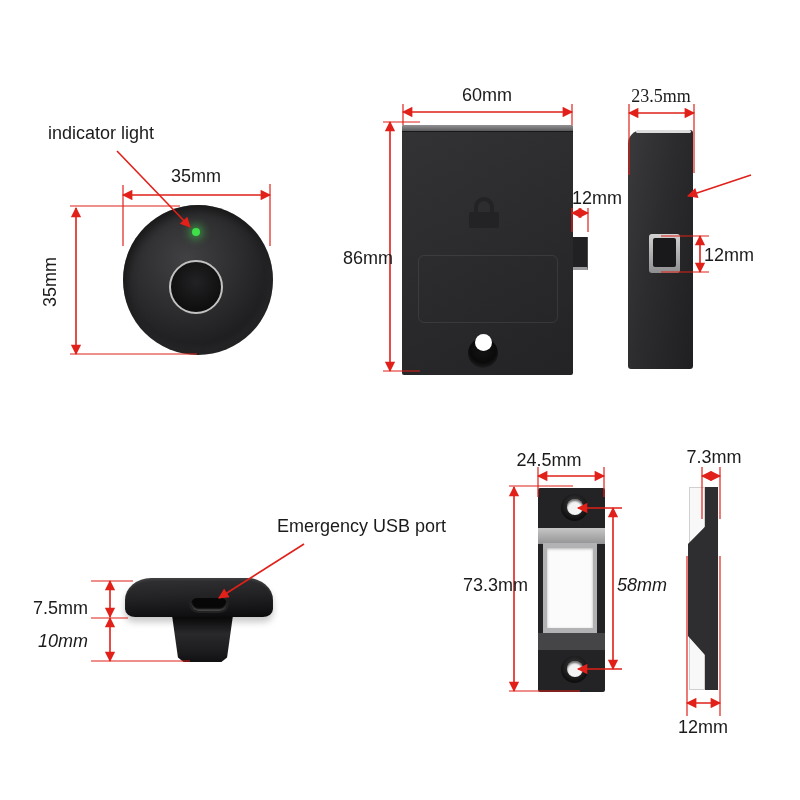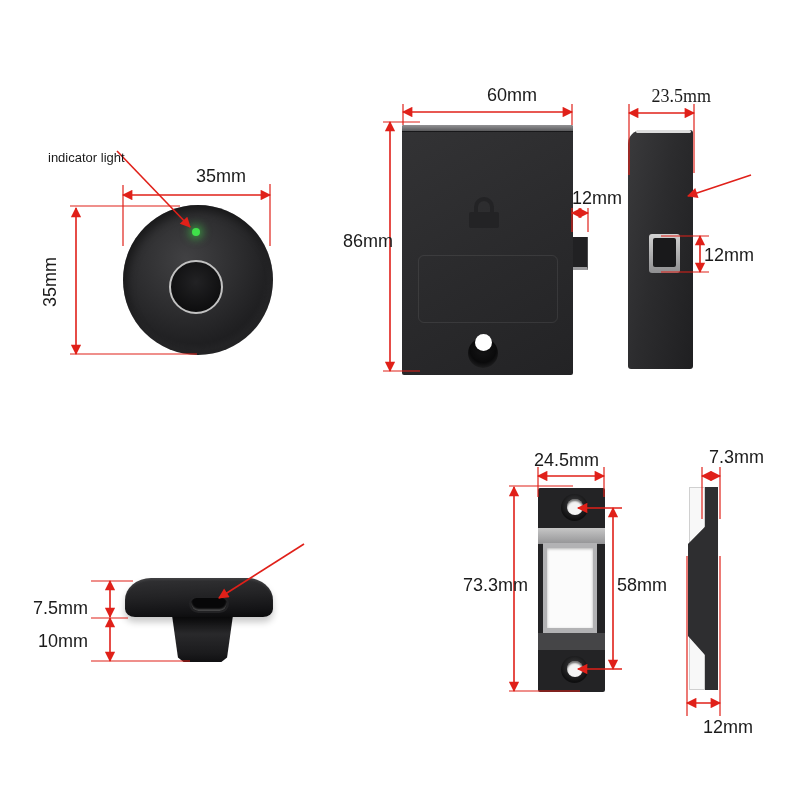--- a/index.html
+++ b/index.html
@@ -12,22 +12,22 @@
   #stage{
     position:relative;width:800px;height:800px;margin:0 auto;
     background:var(--background);overflow:hidden;
     font-family:"Liberation Sans",sans-serif;color:#1b1b1b;
   }
   #stage *{box-sizing:border-box;}
   .abs{position:absolute;}
 
   
   .dim-label{position:absolute;font-size:18px;line-height:19px;white-space:nowrap;z-index:30;}
-  .callout{position:absolute;font-size:13px;line-height:19px;white-space:nowrap;z-index:30;margin-top:24px;}
-  .ctr{text-align:right;}
+  .callout{position:absolute;font-size:18px;line-height:19px;white-space:nowrap;z-index:30;}
+  .ctr{text-align:center;}
   .rgt{text-align:right;}
   .rot{transform:rotate(-90deg);transform-origin:center center;text-align:center;}
 
   
   #dim-layer{position:absolute;left:0;top:0;z-index:20;pointer-events:none;}
   #dim-layer .dl{stroke:var(--dimension-red);stroke-width:1.6;fill:none;}
   #dim-layer .el{stroke:var(--dimension-red);stroke-width:1.2;fill:none;}
   #dim-layer .ah{fill:var(--dimension-red);}
 
   
@@ -229,36 +229,37 @@
   </svg>
 
   <div class="callout" style="left:48px;top:124px;">indicator light</div>
 
   <div class="dim-label ctr" style="left:146px;top:167px;width:100px;">35mm</div>
 
   <div class="dim-label ctr rot" style="left:12px;top:271px;width:80px;height:22px;">35mm</div>
 
   <div class="dim-label ctr" style="left:437px;top:86px;width:100px;">60mm</div>
 
-  <div class="dim-label" style="left:343px;top:232px;text-align:center;">86mm</div>
+  <div class="dim-label" style="left:343px;top:249px;text-align:center;">86mm</div>
 
   <div class="dim-label" style="left:572px;top:189px;">12mm</div>
 
   <div class="dim-label ctr" style="left:611px;top:87px;width:100px;font-family:Liberation Serif, serif;">23.5mm</div>
 
   <div class="dim-label" style="left:704px;top:246px;">12mm</div>
 
+  <div class="callout" style="left:277px;top:517px;">Emergency USB port</div>
 
   <div class="dim-label rgt" style="left:30px;top:599px;width:58px;">7.5mm</div>
 
-  <div class="dim-label rgt" style="left:30px;top:632px;width:58px;">10mm</div>
+  <div class="dim-label rgt" style="left:30px;top:632px;width:58px;font-style:italic;">10mm</div>
 
   <div class="dim-label ctr" style="left:499px;top:451px;width:100px;">24.5mm</div>
 
   <div class="dim-label rgt" style="left:458px;top:576px;width:70px;">73.3mm</div>
 
-  <div class="dim-label" style="left:617px;top:576px;">58mm</div>
+  <div class="dim-label" style="left:617px;top:576px;font-style:italic;">58mm</div>
 
   <div class="dim-label ctr" style="left:664px;top:448px;width:100px;">7.3mm</div>
 
   <div class="dim-label ctr" style="left:653px;top:718px;width:100px;">12mm</div>
 
 </div>
 
 </body></html>

